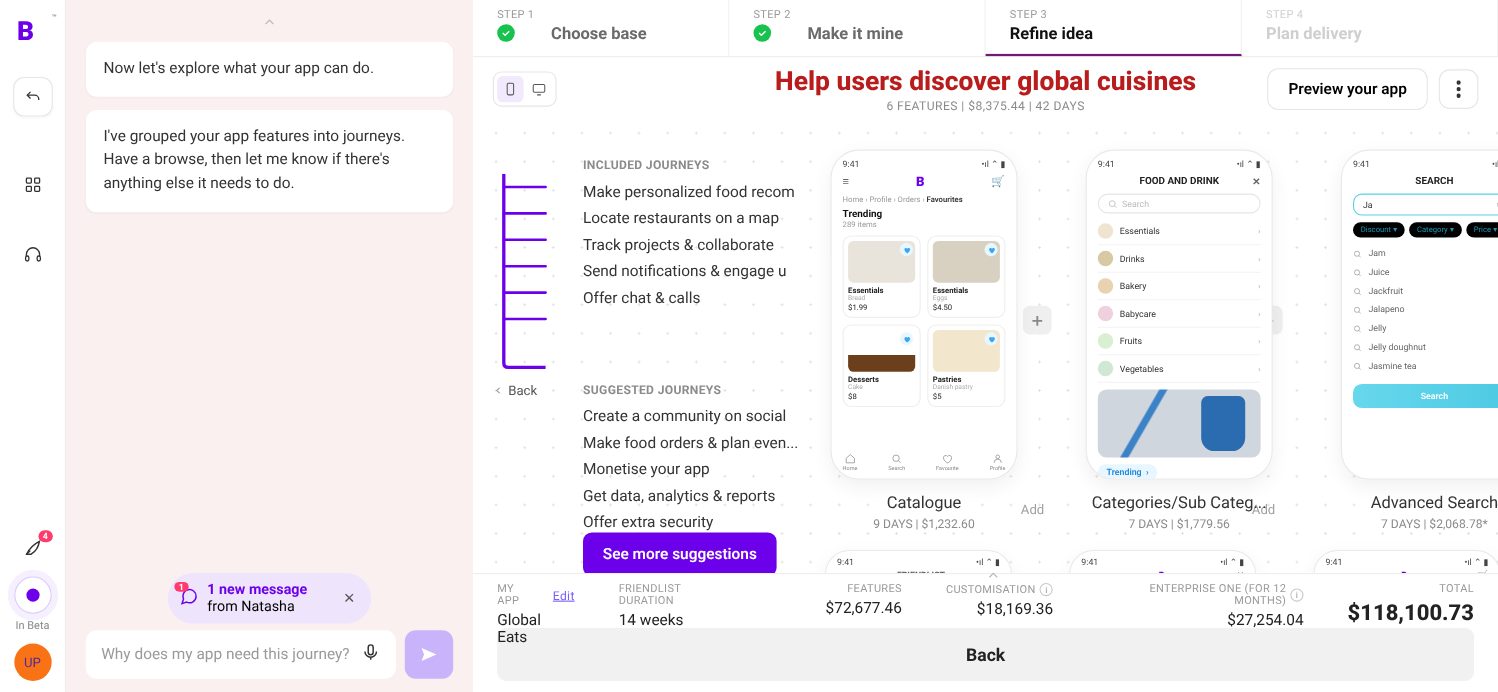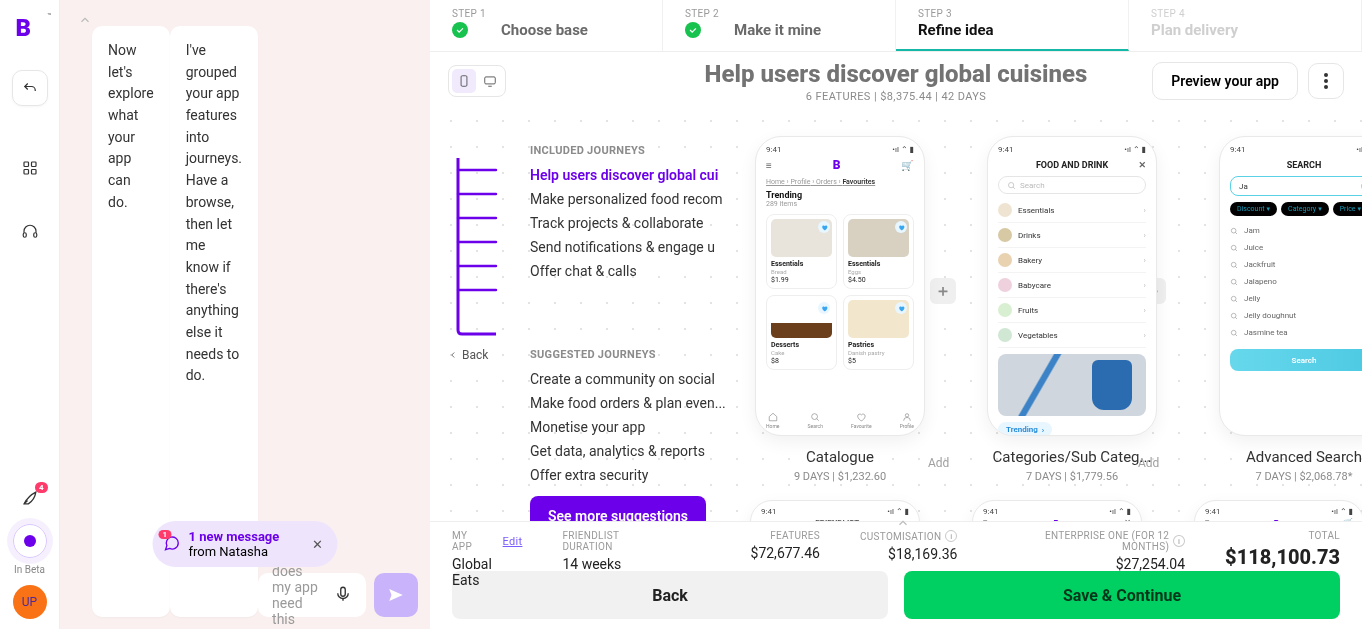--- a/index.html
+++ b/index.html
@@ -33,21 +33,21 @@
   .pulse-dot .in{width:12px;height:12px;border-radius:50%;background:#6c00ea;}
   .beta-lbl{font-size:10px;color:#888;margin-bottom:10px;}
   .avatar-up{
     width:34px;height:34px;border-radius:50%;background:#f97316;color:#4b2a9b;
     display:flex;align-items:center;justify-content:center;font-size:12px;font-weight:400;
   }
 
   
   .natasha {
     width:370px; min-width:370px; height:100%; background:#faf0ef; position:relative;
-    display:flex; flex-direction:row; padding:14px 18px 12px 18px;
+    display:flex; flex-direction:column; padding:14px 18px 12px 18px;
   }
   .chat-top{height:12px; display:flex;justify-content:center;align-items:center;}
   .chat-top svg{width:14px;height:14px;stroke:#bbb;fill:none;stroke-width:2;}
   .bubble {
     background:#fff; border-radius:10px; padding:14px 16px;
     font-size:14px; color:#333; line-height:1.55; margin-top:12px;
     box-shadow:0 1px 2px rgba(0,0,0,.03);
   }
   .msg-pill{
     position:absolute; bottom:62px; left:50%; transform:translateX(-50%);
@@ -91,40 +91,40 @@
   }
   .step{
     flex:1; padding:8px 22px 0 22px; border-right:1px solid #f1f1f1; position:relative;
   }
   .step .eyebrow{font-size:10px;color:#9a9a9a;letter-spacing:.3px;}
   .step .title{display:flex;align-items:center;gap:8px;font-size:15px;font-weight:700;color:#3a3a3a;margin-top:2px;}
   .step.done .title{color:#6a6a6a;gap:33px;}
   .step.disabled .title, .step.disabled .eyebrow{color:#cfcfcf;}
   .check{width:16px;height:16px;border-radius:50%;background:#17c24e;display:inline-flex;align-items:center;justify-content:center;}
   .check svg{width:10px;height:10px;stroke:#fff;stroke-width:3;fill:none;}
-  .step.active{border-bottom:2px solid #14b8a6;}
+  .step.active{border-bottom:2px solid #701a75;}
   .step.active .title{color:#111;}
 
   .toolbar{
     display:flex; align-items:center; gap:10px; padding:10px 18px 0 18px;
   }
   .device-toggle{display:flex;gap:2px;border:1px solid #e6e6e6;border-radius:8px;padding:3px;}
   .dev{width:24px;height:24px;display:flex;align-items:center;justify-content:center;border-radius:5px;cursor:pointer;}
   .dev.sel{background:#f0eafc;}
   .dev svg{width:14px;height:14px;stroke:#555;fill:none;stroke-width:1.6;}
   .toolbar-spacer{flex:1;}
   .preview-btn{
     border:1px solid #e6e6e6; border-radius:10px; padding:10px 18px; font-size:14px; font-weight:600;
     background:#fff; cursor:pointer;
   }
   .kebab{width:36px;height:36px;border:1px solid #e6e6e6;border-radius:10px;display:flex;align-items:center;justify-content:center;cursor:pointer;}
   .kebab svg{width:4px;height:16px;fill:#333;}
 
   .headline-wrap{ text-align:center; margin:2px 0 2px 0;}
-  .headline{font-size:24px;font-weight:800;color:#737373;}
+  .headline{font-size:24px;font-weight:800;color:#b91c1c;}
   .subhead{font-size:11px;color:#8b8b8b;letter-spacing:.4px;margin-top:2px;}
 
   .canvas{
     flex:1; position:relative; overflow:hidden;
     background-image:radial-gradient(#e3e3e3 1px, transparent 1px);
     background-size:26px 26px; background-position:8px 8px;
   }
   .back-chip{
     position:absolute; left:18px; top:248px; font-size:12px; color:#555;
     display:flex;align-items:center;gap:4px;cursor:pointer;
@@ -138,21 +138,21 @@
   .jrow{display:flex;align-items:center;gap:0; position:relative; height:24px;}
   .jrow .conn{width:32px;height:100%;position:relative;}
   .jrow .txt{font-size:14px;color:#333;white-space:nowrap;overflow:hidden;text-overflow:ellipsis;flex:1;cursor:pointer;}
   .jrow.sel .txt{color:#6c00ea;font-weight:600;}
   .jpanel .scrollhint{position:absolute;right:-10px;top:20px;width:5px;height:110px;background:#d9d9d9;border-radius:3px;}
 
   
   .tree{position:absolute;left:22px;top:58px;width:50px;height:178px;}
 
   .seemore{
-    position:absolute; left:100px; top:396px;
+    position:absolute; left:100px; top:384px;
     background:#6c00ea;color:#fff;border:none;border-radius:8px;
     padding:12px 18px;font-size:14px;font-weight:600;cursor:pointer;
   }
 
   
   .cards{position:absolute; left:320px; top:36px; display:flex; gap:20px;}
   .card{width:180px; display:flex; flex-direction:column; align-items:center;}
   .phone{
     width:170px;height:300px;border:1px solid #e9e9e9;border-radius:26px;background:#fff;
     box-shadow:0 6px 18px rgba(0,0,0,.06); padding:8px 10px; position:relative; overflow:hidden;
@@ -166,21 +166,21 @@
   .plus{
     width:26px;height:26px;border-radius:6px;background:#efefef;color:#888;
     display:flex;align-items:center;justify-content:center;font-size:16px;font-weight:600;
     position:absolute;top:178px;cursor:pointer;
   }
   .plus1{left:500px;} .plus2{left:710px;}
   .addlbl{position:absolute;font-size:12px;color:#a0a0a0;}
   .addlbl1{left:498px;top:356px;} .addlbl2{left:708px;top:356px;}
 
   
-  .crumbs{font-size:7px;color:#999;margin-top:6px;text-decoration:underline;}
+  .crumbs{font-size:7px;color:#999;margin-top:6px;}
   .crumbs b{color:#333;font-weight:600;}
   .trending{font-size:9px;font-weight:700;color:#111;margin-top:4px;}
   .countlbl{font-size:7px;color:#999;}
   .pgrid{display:grid;grid-template-columns:1fr 1fr;gap:6px;margin-top:6px;}
   .pitem{border:1px solid #eee;border-radius:8px;padding:4px;position:relative;}
   .pimg{width:100%;height:38px;border-radius:5px;background:#e8e3db;}
   .pimg.b{background:#d8d1c2;}
   .pimg.c{background:linear-gradient(#fff 60%,#6b3f1c 40%);}
   .pimg.d{background:#f2e6cc;}
   .heart{position:absolute;top:6px;right:6px;width:12px;height:12px;border-radius:50%;background:#e8f6ff;display:flex;align-items:center;justify-content:center;}
@@ -409,27 +409,27 @@
       <span>Back</span>
     </div>
 
     <svg class="tree" viewBox="0 0 50 178">
       <path d="M6 0 V172 Q6 176 10 176 H44" stroke="#6c00ea" stroke-width="3" fill="none"></path>
       <path d="M6 12 H44 M6 36 H44 M6 60 H44 M6 84 H44 M6 108 H44 M6 132 H44" stroke="#6c00ea" stroke-width="2.4" fill="none" stroke-linecap="round"></path>
     </svg>
 
     <div class="jpanel">
       <div class="jhdr">INCLUDED JOURNEYS</div>
-      <div class="jrow sel">
-          <span class="conn"></span>
-          <span class="txt">Help users discover global cui</span>
-        </div>
       <div class="jrow">
           <span class="conn"></span>
           <span class="txt">Make personalized food recom</span>
+        </div>
+      <div class="jrow">
+          <span class="conn"></span>
+          <span class="txt">Locate restaurants on a map</span>
         </div>
       <div class="jrow">
           <span class="conn"></span>
           <span class="txt">Track projects &amp; collaborate</span>
         </div>
       <div class="jrow">
           <span class="conn"></span>
           <span class="txt">Send notifications &amp; engage u</span>
         </div>
       <div class="jrow">
@@ -779,16 +779,15 @@
       <div class="val">$27,254.04</div>
     </div>
     <div class="col" style="text-align:right;align-items:flex-end;">
       <div class="lbl">TOTAL</div>
       <div class="val big">$118,100.73</div>
     </div>
   </div>
 
   <div class="actions">
     <button class="btn btn-back">Back</button>
-    <button class="btn btn-save">Save &amp; Continue</button>
   </div>
 
 </div>
 
 </body></html>

